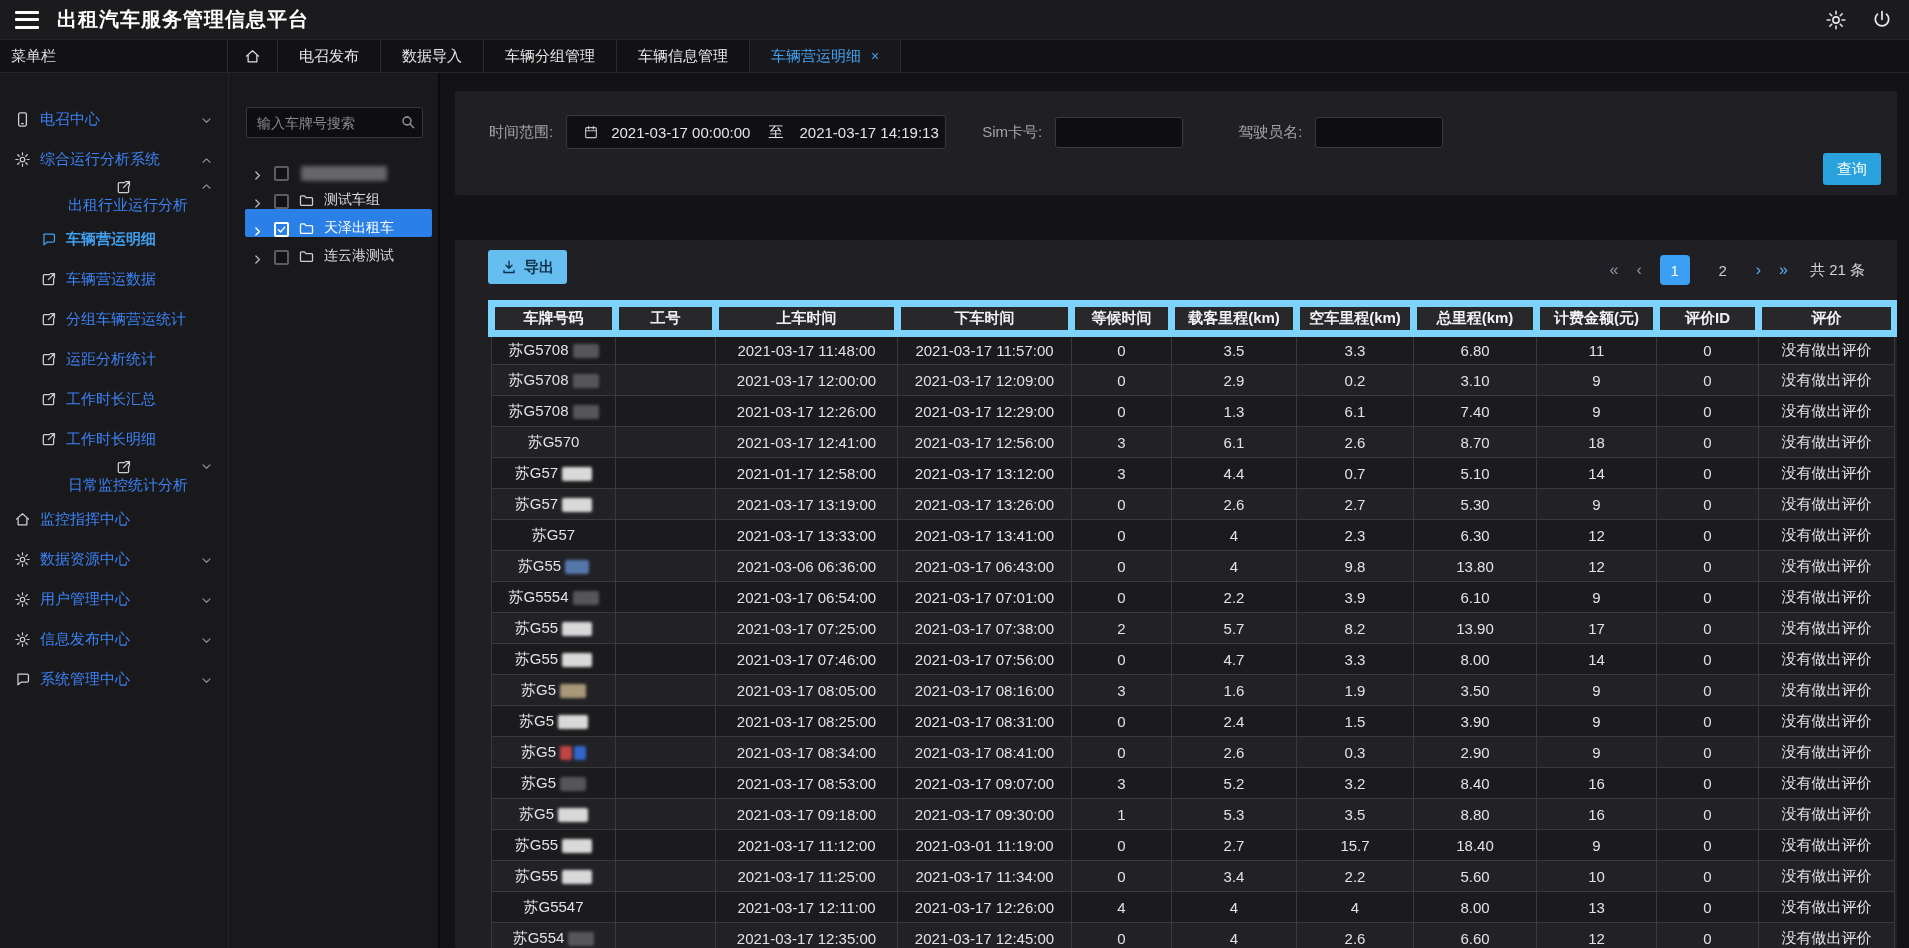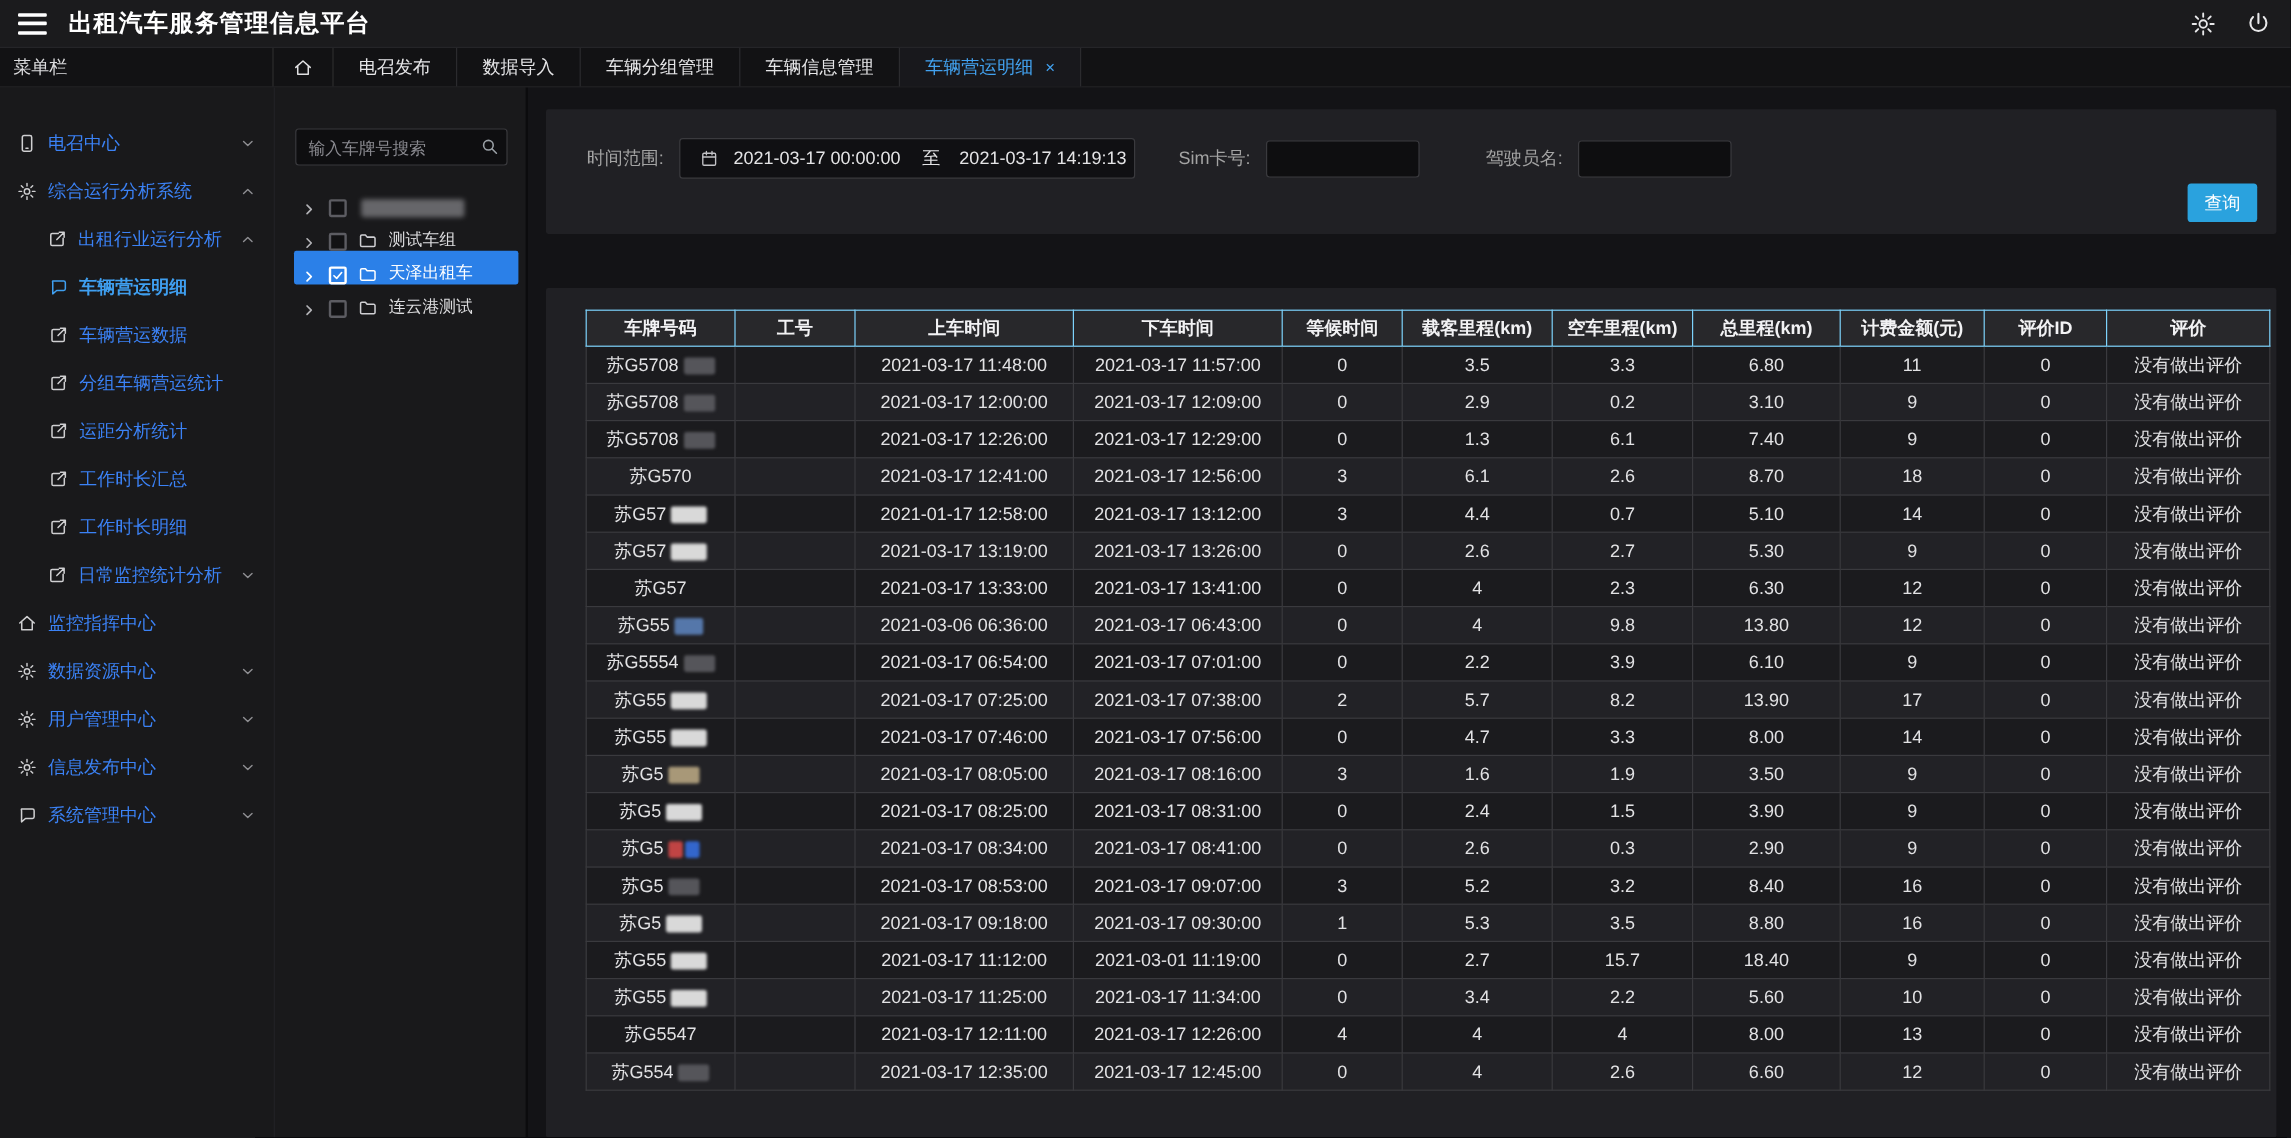--- a/index.html
+++ b/index.html
@@ -27,21 +27,21 @@
   .tab.active { color:#42a2f0; background:#18181c; }
   .tab .close-x { margin-left:10px; font-size:14px; color:#42a2f0; }
 
   
   .bodyrow { display:flex; height:875px; }
 
   
   .sidebar { width:228px; background:#19191b; padding-top:26px; flex:none; }
   .side-item { position:relative; height:40px; display:flex; align-items:center; font-size:15px; color:#3b82f6; cursor:pointer; }
   .side-item.lvl1 { padding-left:14px; }
-  .side-item.lvl2 { padding-left:39px; }
+  .side-item.lvl2 { padding-left:28px;flex-direction:column; }
   .side-item.lvl3 { padding-left:40px; }
   .side-item .sicon { width:17px; height:17px; margin-right:9px; color:#cfcfd1; flex:none; }
   .side-item .sicon svg { width:100%; height:100%; }
   .side-item .chev { position:absolute; right:15px; width:13px; height:13px; color:#8e8e92; }
   .side-item .chev svg { width:100%; height:100%; }
   .side-item.active, .side-item.active .sicon { color:#3f9ff0; font-weight:bold; }
 
   
   .treepanel { width:212px; background:#19191b; border-left:1px solid #242427; border-right:2px solid #0b0b0d; flex:none; }
   .tree-search { position:relative; margin:34px 15px 0 17px; }
@@ -87,21 +87,21 @@
   .export-btn .eicon { width:16px; height:16px; color:#0d3049; }
   .export-btn .eicon svg { width:100%; height:100%; }
   .pagination { position:absolute; right:32px; top:5px; display:flex; align-items:center; gap:18px; font-size:15px; }
   .pg { color:#8b98a5; cursor:pointer; font-size:16px; }
   .pg.fwd { color:#58aef5; }
   .page-num { color:#c8ccd2; cursor:pointer; width:30px; height:30px; display:flex; align-items:center; justify-content:center; border-radius:4px; }
   .page-num.active { background:#3ba0f3; color:#fff; }
   .total-count { color:#d0d3d8; margin-left:4px; white-space:nowrap; }
 
   table.data { border-collapse:collapse; table-layout:fixed; width:1403px; margin:8px 0 0 33px; }
-  table.data th { height:30px; background:#28282b; border:1px solid #7dd3fc; font-size:15px; font-weight:bold; color:#f2f2f4; text-align:center; padding:0 2px; }
+  table.data th { height:30px; background:#28282b; border:7px solid #7dd3fc; font-size:15px; font-weight:bold; color:#f2f2f4; text-align:center; padding:0 2px; }
   table.data td { height:31px; border:1px solid #3a3a3e; font-size:15px; color:#e2e2e4; text-align:center; white-space:nowrap; overflow:hidden; padding:0 2px; }
   table.data tr:nth-child(odd) td { background:#1b1b1e; }
   table.data tr:nth-child(even) td { background:#222226; }
 
   .mask { display:inline-block; height:14px; border-radius:2px; filter:blur(1.5px); margin-left:4px; vertical-align:middle; }
   .m-dark { width:26px; background:#55555a; }
   .m-light { width:30px; background:#d9d9d9; }
   .m-blue { width:24px; background:#5577aa; }
   .m-tan { width:26px; background:#a89878; }
   .m-red { width:12px; background:#c04444; }
@@ -366,20 +366,40 @@
           </div>
           <span class="flabel sim-label">Sim卡号:</span>
           <input class="finput" value="" style="">
           <span class="flabel drv-label">驾驶员名:</span>
           <input class="finput" value="" style="">
         </div>
         <button class="query-btn">查询</button>
       </section>
 
       <section class="panel table-panel">
+        <div class="toolbar">
+          <button class="export-btn">
+            <span class="eicon">
+              <svg viewBox="0 0 24 24">
+                  <path d="M12 3.2v10.2M7.5 9.3l4.5 4.5 4.5-4.5" fill="none" stroke="currentColor" stroke-width="2" stroke-linecap="round" stroke-linejoin="round"></path>
+                  <path d="M4.5 17.2v3h15v-3" fill="none" stroke="currentColor" stroke-width="2" stroke-linecap="round"></path>
+                </svg>
+            </span>
+            <span>导出</span>
+          </button>
+          <div class="pagination" id="pagination">
+              <span class="pg">«</span>
+              <span class="pg">‹</span>
+              <span class="page-num active">1</span>
+              <span class="page-num">2</span>
+              <span class="pg fwd">›</span>
+              <span class="pg fwd">»</span>
+              <span class="total-count">共 21 条</span>
+            </div>
+        </div>
         <table class="data" id="datatable">
             <colgroup>
               <col style="width: 124px;">
               <col style="width: 100px;">
               <col style="width: 182px;">
               <col style="width: 174px;">
               <col style="width: 100px;">
               <col style="width: 125px;">
               <col style="width: 117px;">
               <col style="width: 123px;">

